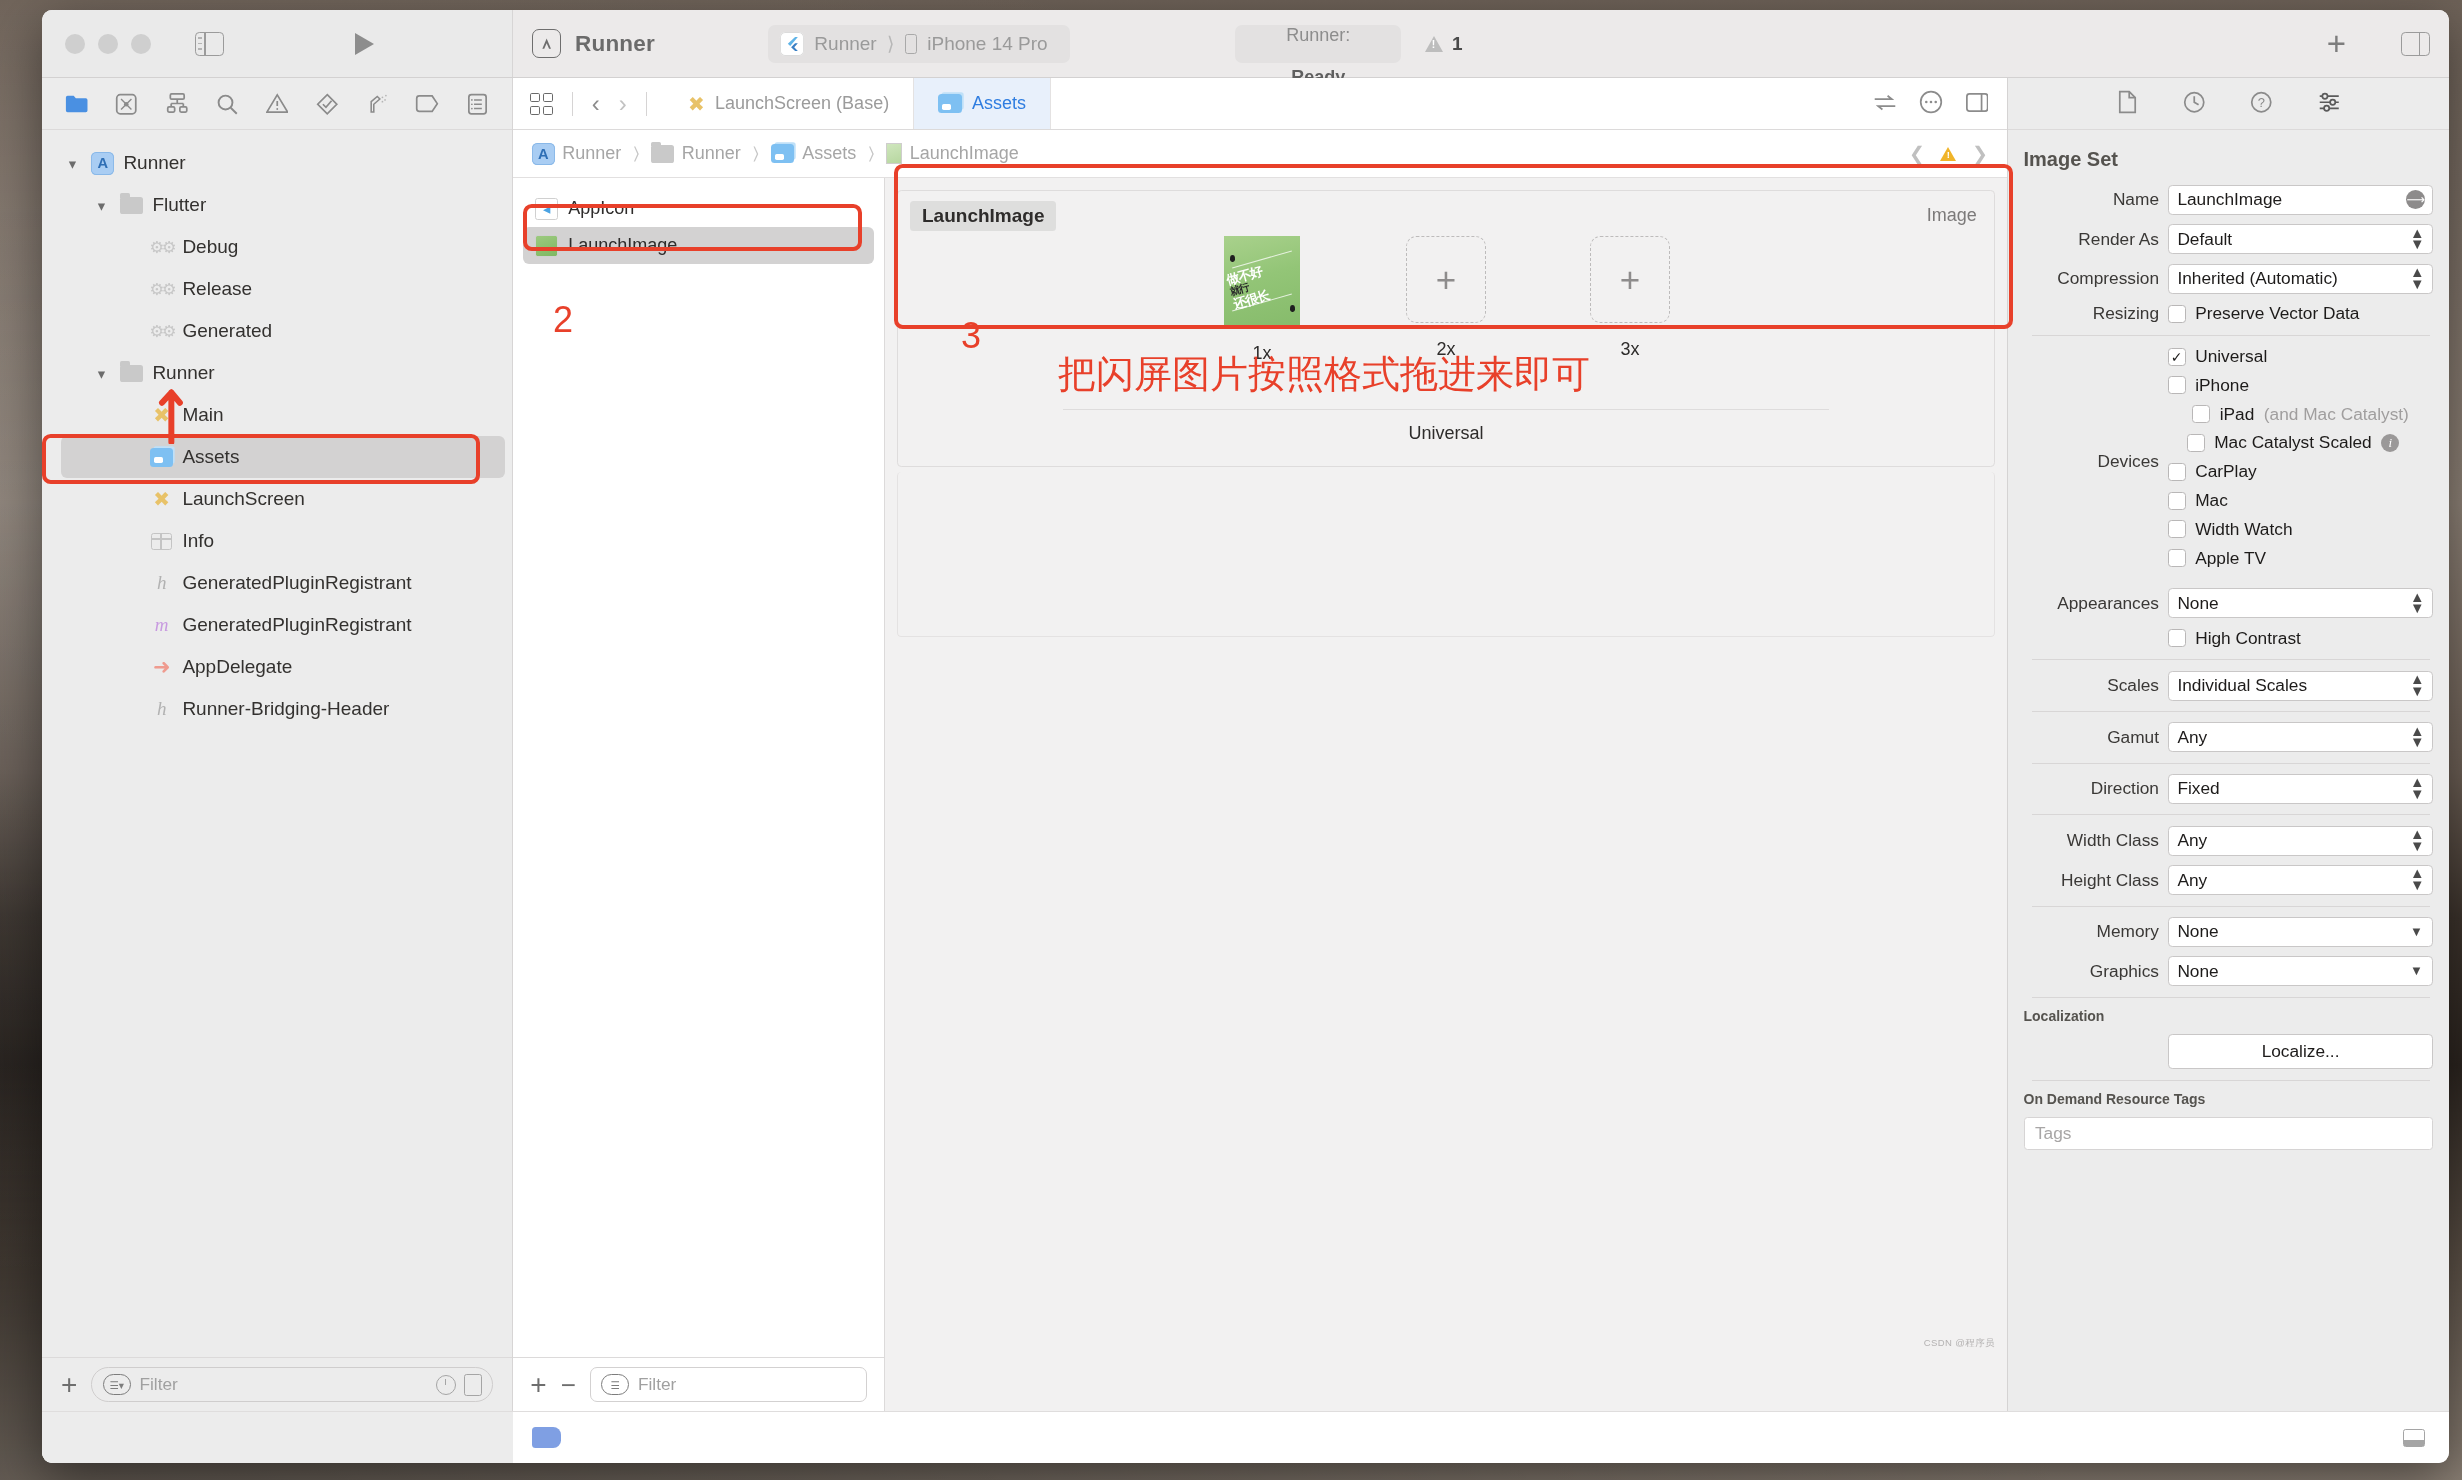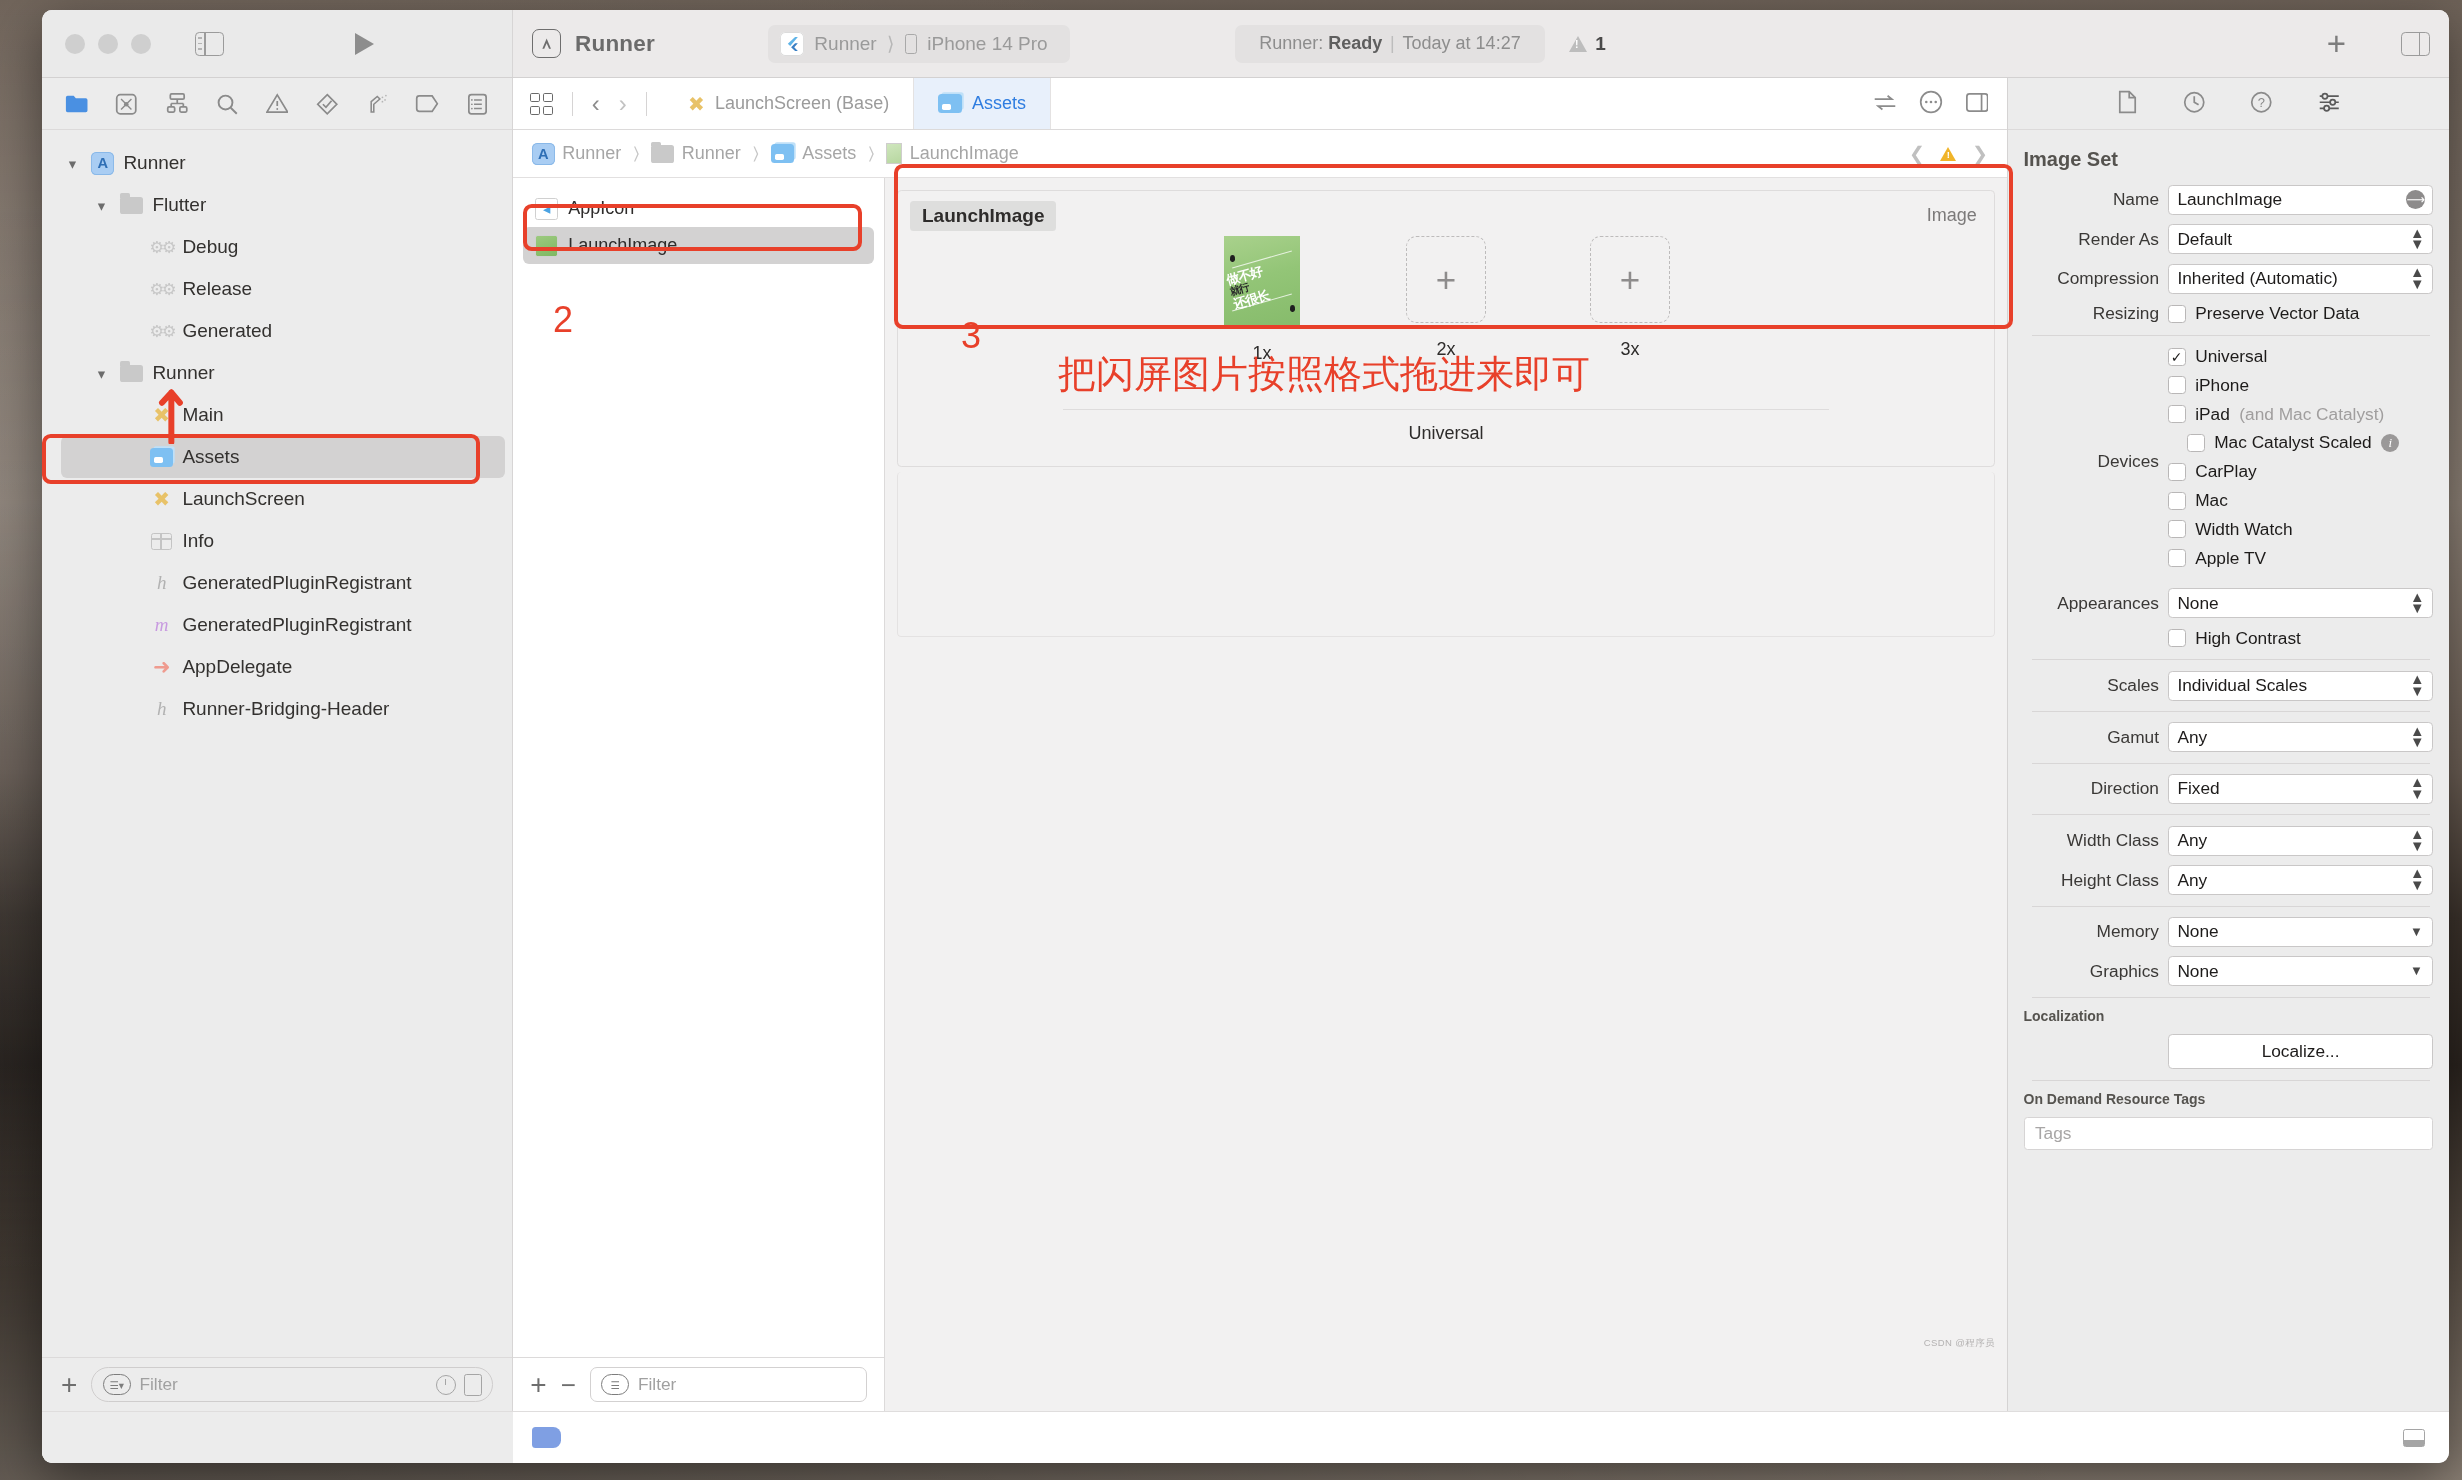--- a/index.html
+++ b/index.html
@@ -95,21 +95,21 @@
   }
   .scheme-name { font-size: 19px; color: #9a9a9a; }
   .chev { font-size: 19px; color: #b7b7b7; }
   .phone-icon {
     width: 12px; height: 20px; border: 1.7px solid #a9a9a9; border-radius: 2.6px;
   }
   .status-pill {
     margin-left: 165px;
     background: #e3e1e1; border-radius: 7px; height: 38px;
     display:flex; align-items:center; padding: 0 24px;
-    font-size: 18px; color: #8d8d8d; white-space: nowrap;
+    font-size: 18px; color: #8d8d8d; white-space: nowrap; flex-direction: column;
   }
   .status-pill b { color:#5f5f5f; font-weight:700; }
   .status-pill .sep { color:#bdbdbd; margin: 0 7.8px; }
   .warn-group { margin-left: 24px; display:flex; align-items:center; gap:8.7px; }
   .warn-tri {
     width:0;height:0;border-left:9.5px solid transparent;border-right:9.5px solid transparent;
     border-bottom: 16.5px solid #bdbdbd; position:relative;
   }
   .warn-tri::after{ content:"!"; position:absolute; left:-2.6px; top:3.5px; font-size:10.4px; color:#fff; font-weight:700;}
   .warn-count { font-size: 19px; color:#4a4a4a; font-weight:600; }
@@ -814,21 +814,21 @@
           <div class="flabel">Devices</div>
           <div class="fctl" id="devices-list">
               <label class="check-row" style="margin-bottom: 7.8px;">
                 <span class="cbox">✓</span>
                 <span>Universal</span>
               </label>
               <label class="check-row" style="margin-bottom: 7.8px;">
                 <span class="cbox"></span>
                 <span>iPhone</span>
               </label>
-              <label class="check-row" style="margin-bottom: 7.8px;">
+              <label class="check-row" style="margin-bottom: 7.8px; justify-content: center;">
                 <span class="cbox"></span>
                 <span>iPad</span>
                 <span class="muted">(and Mac Catalyst)</span>
               </label>
               <label class="check-row" style="margin-bottom: 7.8px; margin-left: 19px;">
                 <span class="cbox"></span>
                 <span>Mac Catalyst Scaled</span>
                 <span class="info-dot">i</span>
               </label>
               <label class="check-row" style="margin-bottom: 7.8px;">

